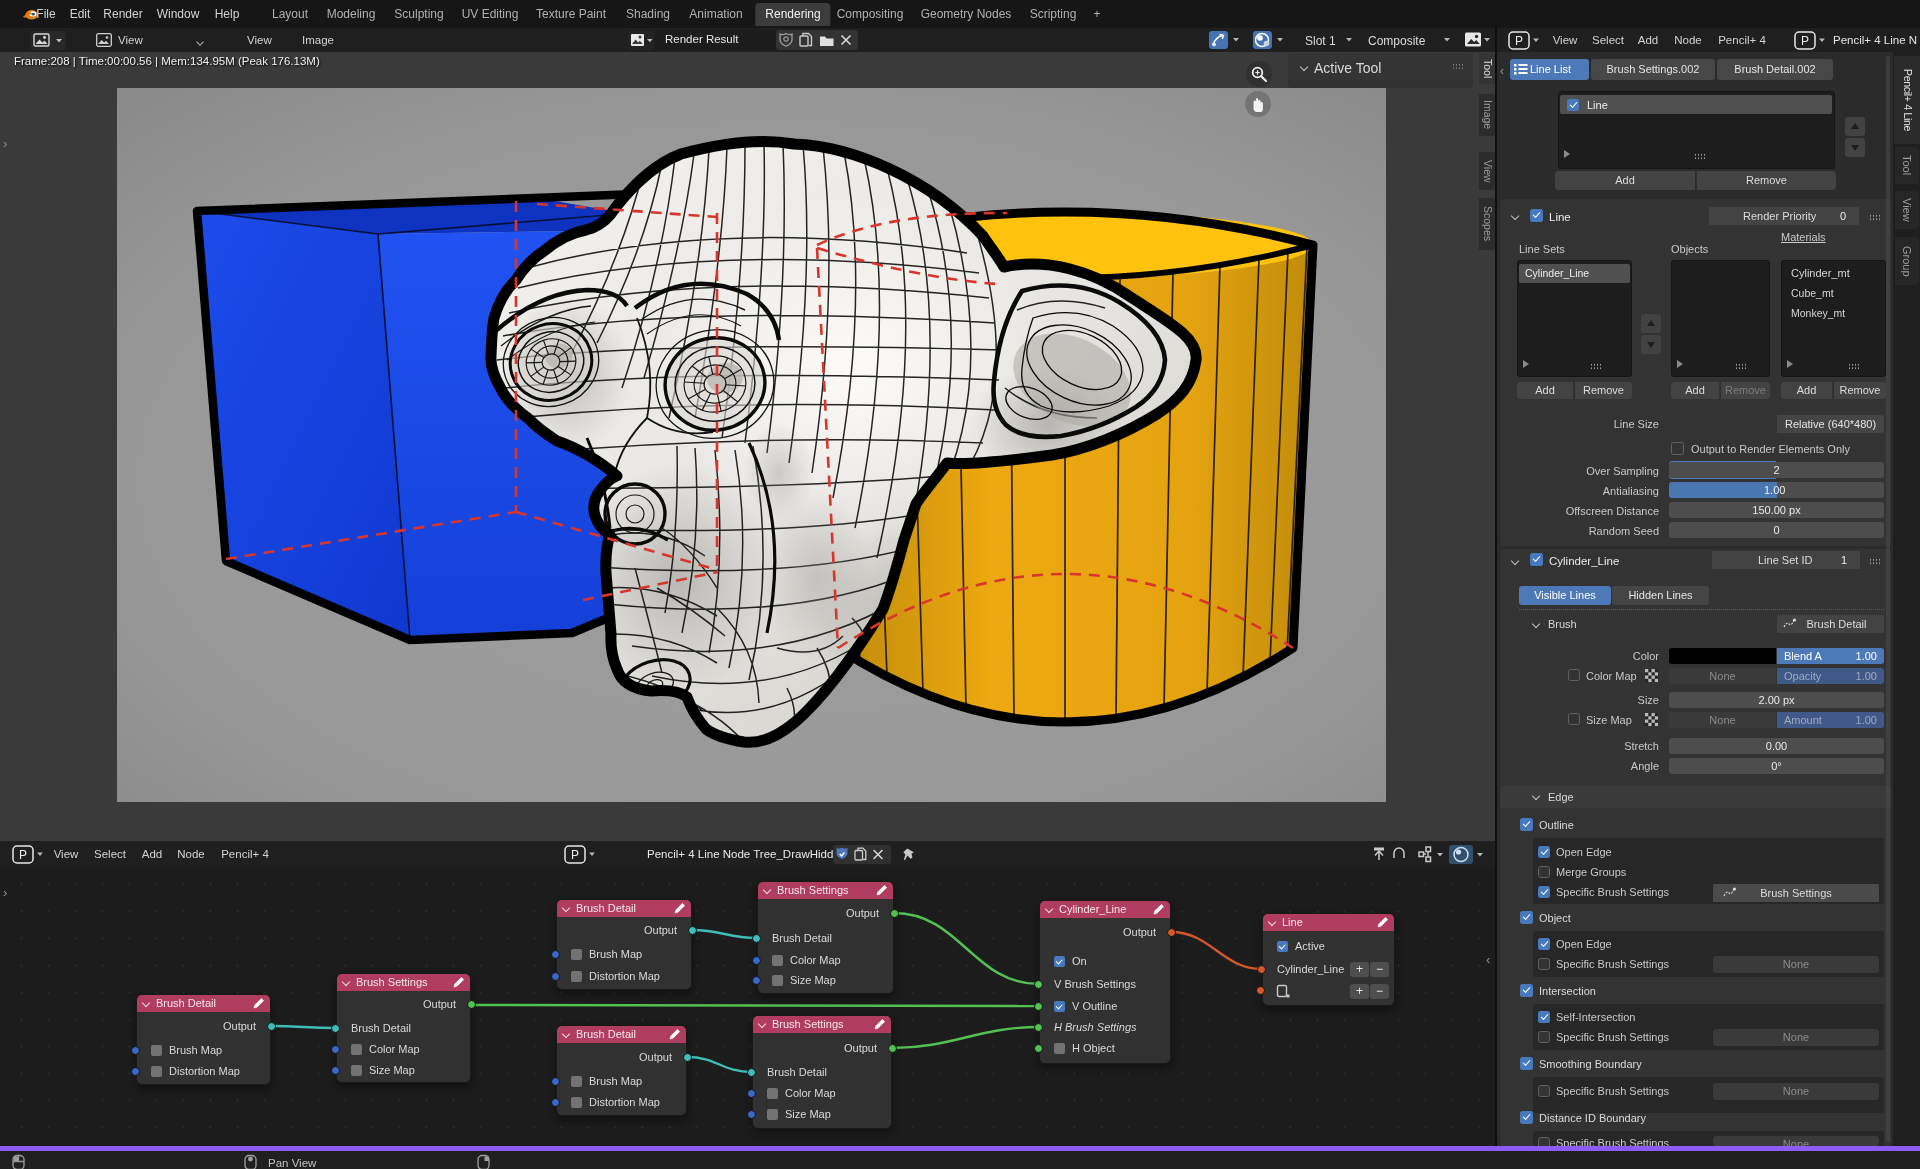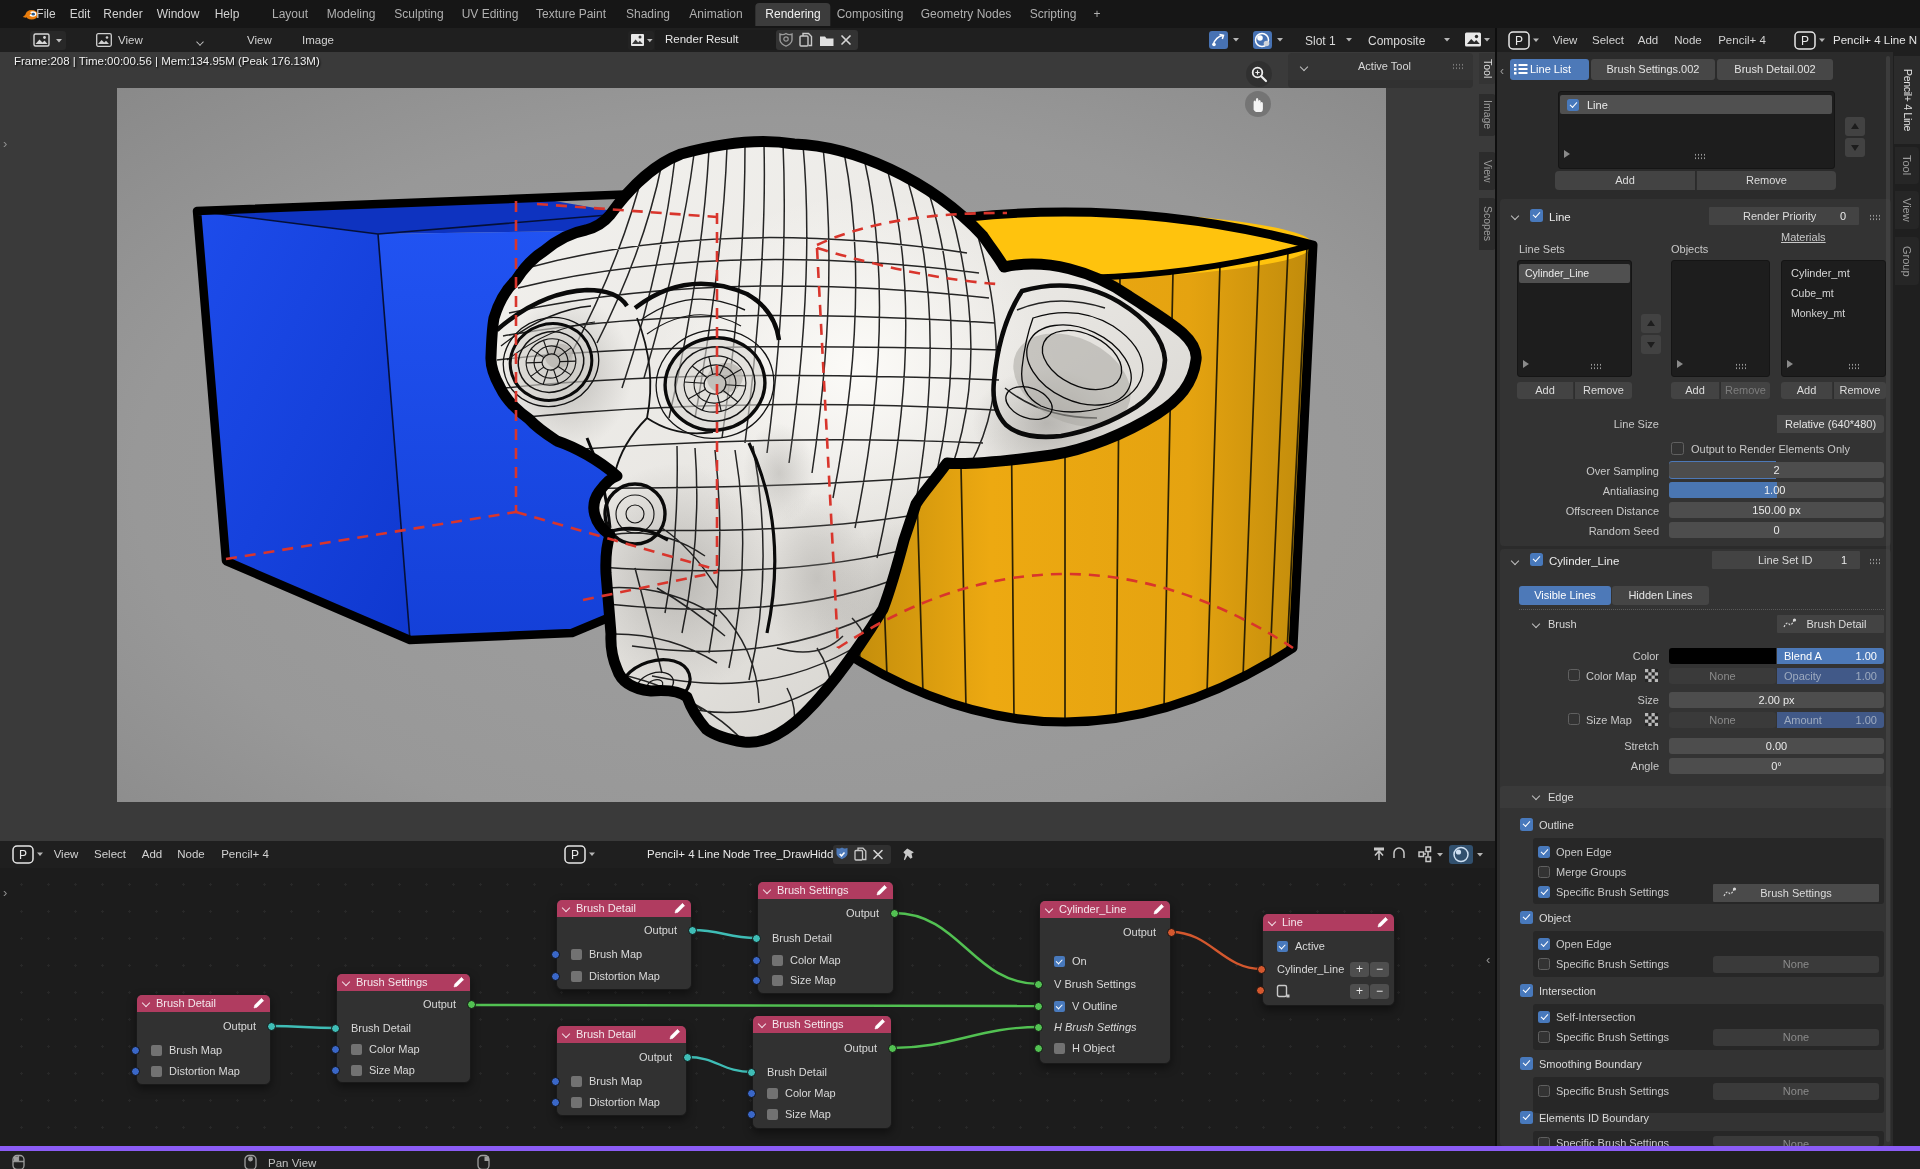--- a/index.html
+++ b/index.html
@@ -675,38 +675,38 @@
 <div class="chk dim" style="left:41px;top:979px;width:12px;height:12px;"></div>
     <div class="lbl" style="left:59px;top:979px;">Specific Brush Settings</div>
 <div class="dimbtn" style="left:216px;top:977px;width:166px;height:17px;line-height:17px;">None</div>
 <div class="chk on" style="left:23px;top:1005px;width:13px;height:13px;"></div>
     <div class="lbl" style="left:42px;top:1006px;color:#dadada;">Smoothing Boundary</div>
 <div class="subbox" style="left:36px;top:1025px;width:351px;height:36px;"></div>
 <div class="chk dim" style="left:41px;top:1033px;width:12px;height:12px;"></div>
     <div class="lbl" style="left:59px;top:1033px;">Specific Brush Settings</div>
 <div class="dimbtn" style="left:216px;top:1031px;width:166px;height:17px;line-height:17px;">None</div>
 <div class="chk on" style="left:23px;top:1059px;width:13px;height:13px;"></div>
-    <div class="lbl" style="left:42px;top:1060px;color:#dadada;">Elements ID Boundary</div>
+    <div class="lbl" style="left:42px;top:1060px;color:#dadada;">Distance ID Boundary</div>
 <div class="subbox" style="left:36px;top:1079px;width:351px;height:15px;"></div>
 <div class="chk dim" style="left:41px;top:1085px;width:12px;height:12px;"></div>
     <div class="lbl" style="left:59px;top:1085px;">Specific Brush Settings</div>
 <div class="dimbtn" style="left:216px;top:1084px;width:166px;height:10px;line-height:17px;overflow:hidden;">None</div>
 <div class="abs" style="left:389px;top:4px;width:4px;height:1086px;background:#4a4a4a;border-radius:2px;opacity:0.55;"></div>
 </div>
 <div class="abs" style="left:1893px;top:52px;width:27px;height:1094px;background:#1f1f1f;"></div>
 <div class="vtab" style="left:1894px;top:56px;width:27px;height:88px;background:#2b2b2b;color:#e2e2e2;line-height:27px;border-radius:0;font-size:10.5px;letter-spacing:-0.3px;">Pencil+ 4 Line</div>
 <div class="vtab" style="left:1895px;top:147px;width:24px;height:37px;background:#262626;color:#9d9d9d;line-height:24px;">Tool</div>
 <div class="vtab" style="left:1895px;top:191px;width:24px;height:38px;background:#262626;color:#9d9d9d;line-height:24px;">View</div>
 <div class="vtab" style="left:1895px;top:237px;width:24px;height:48px;background:#262626;color:#9d9d9d;line-height:24px;">Group</div>
 <div class="txt" style="left:14px;top:55px;font-size:11.5px;color:#f0f0f0;text-shadow:1px 1px 2px #000;">Frame:208 | Time:00:00.56 | Mem:134.95M (Peak 176.13M)</div>
 <div class="txt" style="left:3px;top:136px;color:#909090;font-size:13px;">›</div>
 <div class="abs" style="left:1288px;top:53px;width:185px;height:27px;background:#343434;border-radius:4px 4px 0 0;"></div>
 <div class="abs" style="left:1288px;top:80px;width:185px;height:8px;background:#313131;border-radius:0 0 4px 4px;"></div>
 <div class="chev" style="left:1300px;top:63px;"></div>
-<div class="txt" style="left:1358px;top:60px;font-size:11px;color:#d8d8d8;">Active Tool</div>
+<div class="txt" style="left:1314px;top:60px;font-size:14px;color:#d8d8d8;">Active Tool</div>
 <div class="dots4" style="left:1452px;top:63px;opacity:0.7;"></div>
 <div class="vtab" style="left:1479px;top:53px;width:17px;height:31px;background:#343434;color:#dcdcdc;line-height:17px;font-size:10.5px;">Tool</div>
 <div class="vtab" style="left:1479px;top:94px;width:17px;height:42px;background:#2c2c2c;color:#9d9d9d;line-height:17px;font-size:10.5px;">Image</div>
 <div class="vtab" style="left:1479px;top:152px;width:17px;height:38px;background:#2c2c2c;color:#9d9d9d;line-height:17px;font-size:10.5px;">View</div>
 <div class="vtab" style="left:1479px;top:198px;width:17px;height:52px;background:#2c2c2c;color:#9d9d9d;line-height:17px;font-size:10.5px;">Scopes</div>
 <svg class="abs" style="left:1245px;top:60px" width="29" height="60" viewBox="0 0 29 60">
 <circle cx="14" cy="14" r="13" fill="#2e2e2e" opacity="0.75"></circle>
 <circle cx="12.5" cy="12.5" r="4.8" fill="none" stroke="#efefef" stroke-width="1.8"></circle>
 <path d="M12.5,10.3 v4.4 M10.3,12.5 h4.4" stroke="#efefef" stroke-width="1.2"></path>
 <path d="M16.2,16.2 L21,21" stroke="#efefef" stroke-width="2.2" stroke-linecap="round"></path>

